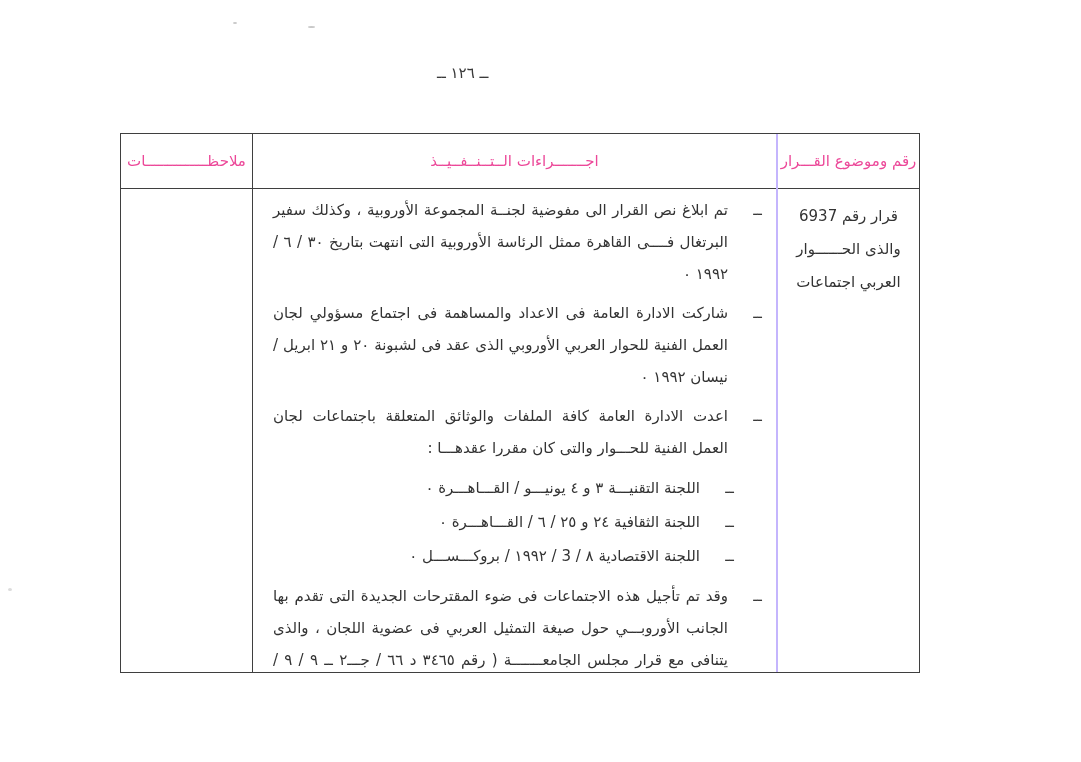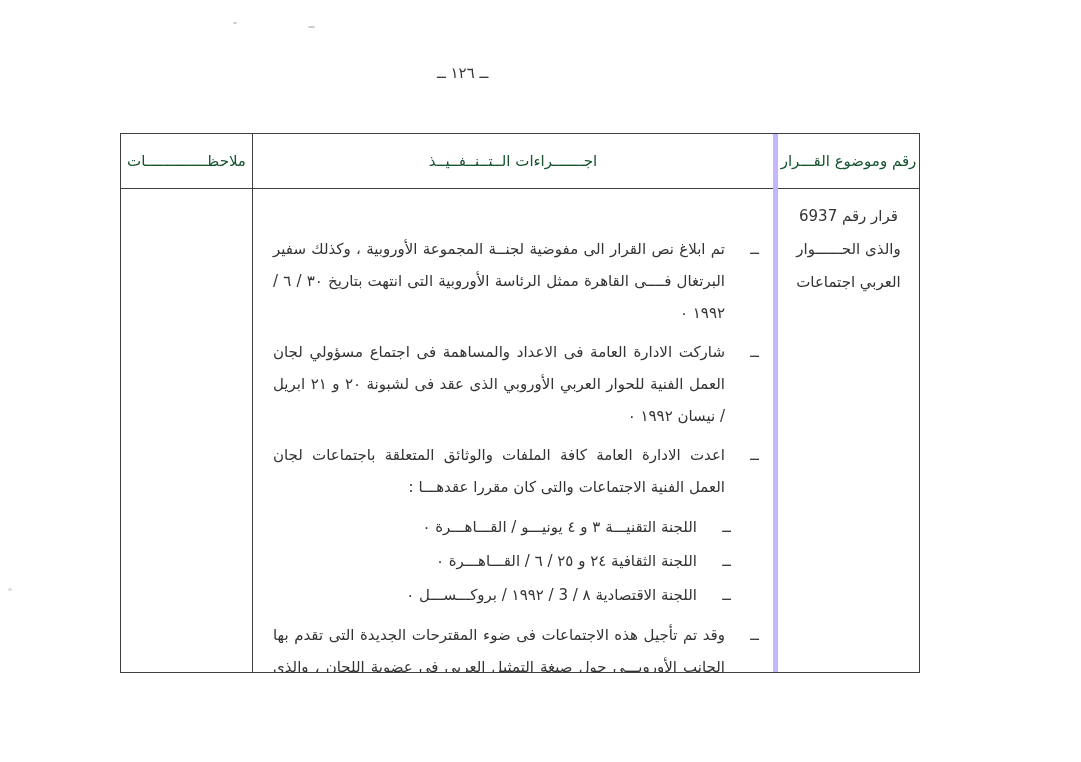--- a/index.html
+++ b/index.html
@@ -41,32 +41,32 @@
     top: 133px;
     width: 798px;
     height: 538px;
     border: 1px solid #3f3f3f;
     display: flex;
     flex-direction: row;
     background: #ffffff;
   }
   .col { display: flex; flex-direction: column; }
   .col-notes    { width: 131px; border-right: 1px solid #3f3f3f; }
-  .col-proc     { flex: 1;      border-right: 5px solid #c4b5fd; gap: 39px; }
+  .col-proc     { flex: 1;      border-right: 2px solid #c4b5fd; }
   .col-decision { width: 141px; }
 
   .col-header {
     height: 54px;
     flex: none;
     border-bottom: 1px solid #3f3f3f;
     display: flex;
     align-items: center;
     justify-content: center;
     font-size: 15px;
-    color: #14532d;
+    color: #ec4899;
     direction: rtl;
     white-space: nowrap;
     overflow: hidden;
   }
 
   .col-body { flex: 1; overflow: hidden; }
 
   
   .decision-body {
     direction: rtl;
@@ -127,21 +127,21 @@
         <span class="item-text">تم ابلاغ نص القرار الى مفوضية لجنــة المجموعة الأوروبية ، وكذلك سفير البرتغال فــــى القاهرة ممثل الرئاسة الأوروبية التى انتهت بتاريخ ٣٠ / ٦ / ١٩٩٢ ٠</span>
       </div>
 
       <div class="proc-item">
         <span class="marker">ــ</span>
         <span class="item-text">شاركت الادارة العامة فى الاعداد والمساهمة فى اجتماع مسؤولي لجان العمل الفنية للحوار العربي الأوروبي الذى عقد فى لشبونة ٢٠ و ٢١ ابريل / نيسان ١٩٩٢ ٠</span>
       </div>
 
       <div class="proc-item">
         <span class="marker">ــ</span>
-        <span class="item-text">اعدت الادارة العامة كافة الملفات والوثائق المتعلقة باجتماعات لجان العمل الفنية الاجتماعات والتى كان مقررا عقدهـــا :</span>
+        <span class="item-text">اعدت الادارة العامة كافة الملفات والوثائق المتعلقة باجتماعات لجان العمل الفنية للحـــوار والتى كان مقررا عقدهـــا :</span>
       </div>
 
       <div class="proc-item sub gap-before">
         <span class="marker">ــ</span>
         <span class="item-text">اللجنة التقنيـــة ٣ و ٤ يونيـــو / القـــاهـــرة ٠</span>
       </div>
 
       <div class="proc-item sub">
         <span class="marker">ــ</span>
         <span class="item-text">اللجنة الثقافية ٢٤ و ٢٥ / ٦ / القـــاهـــرة ٠</span>

